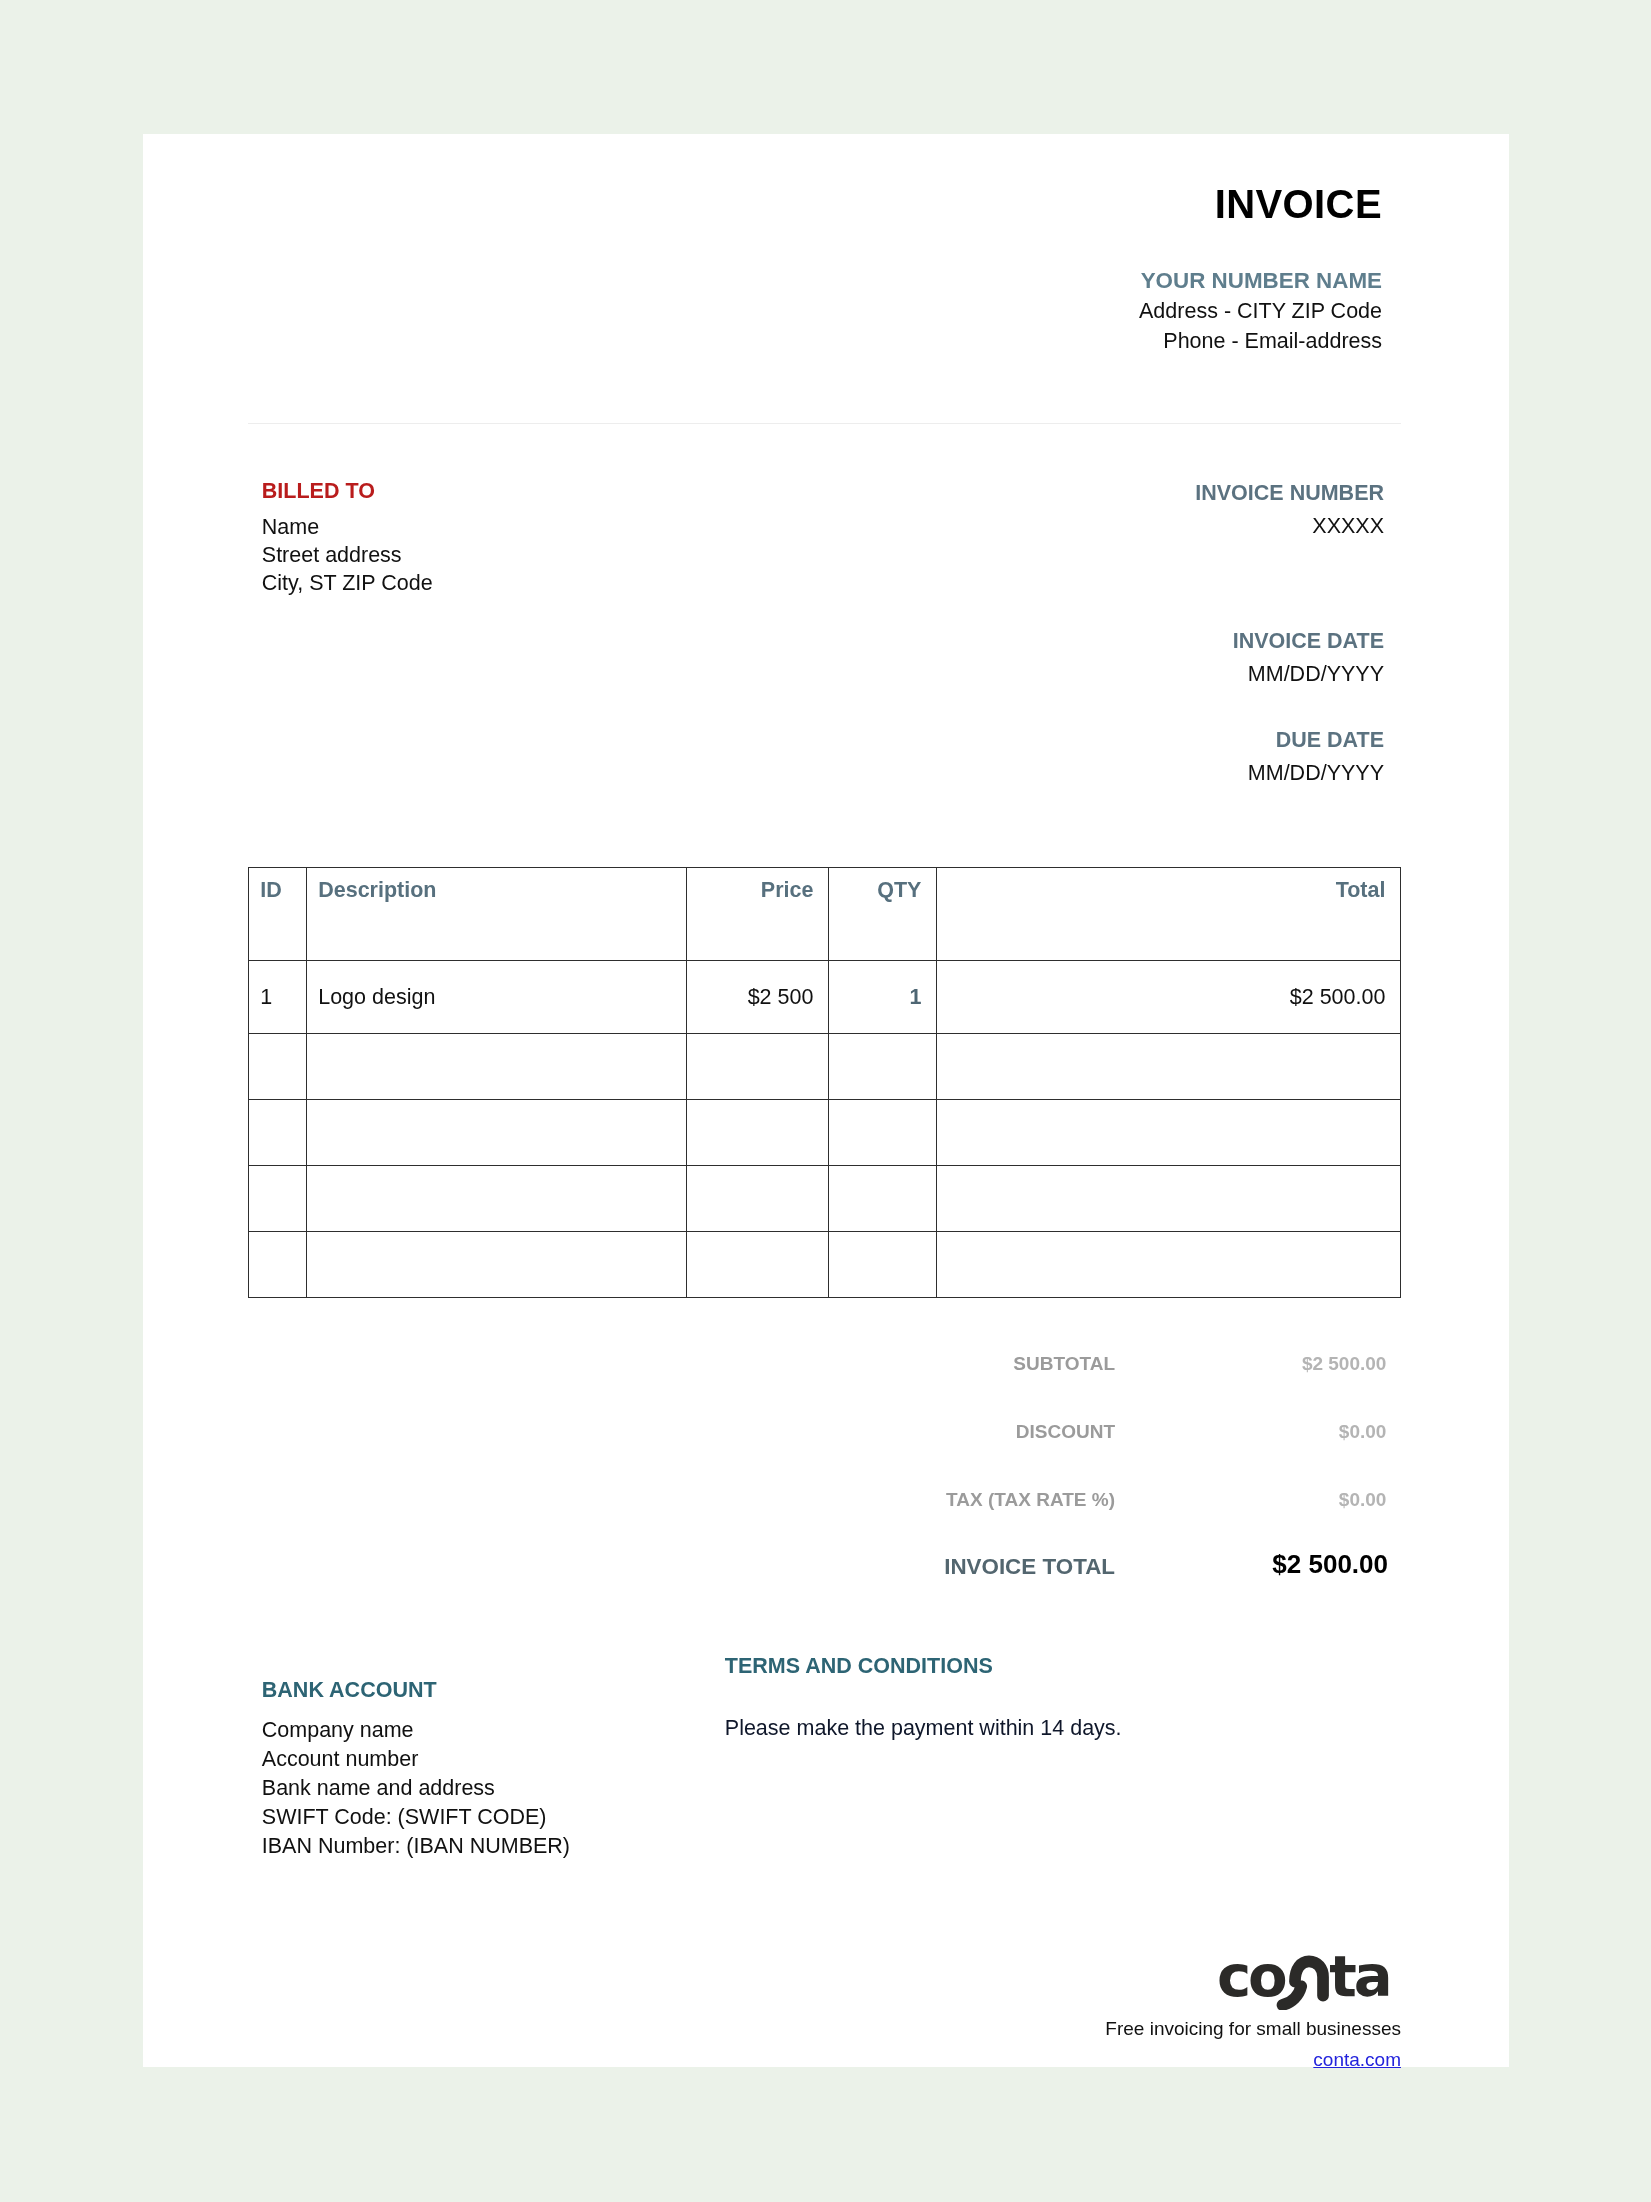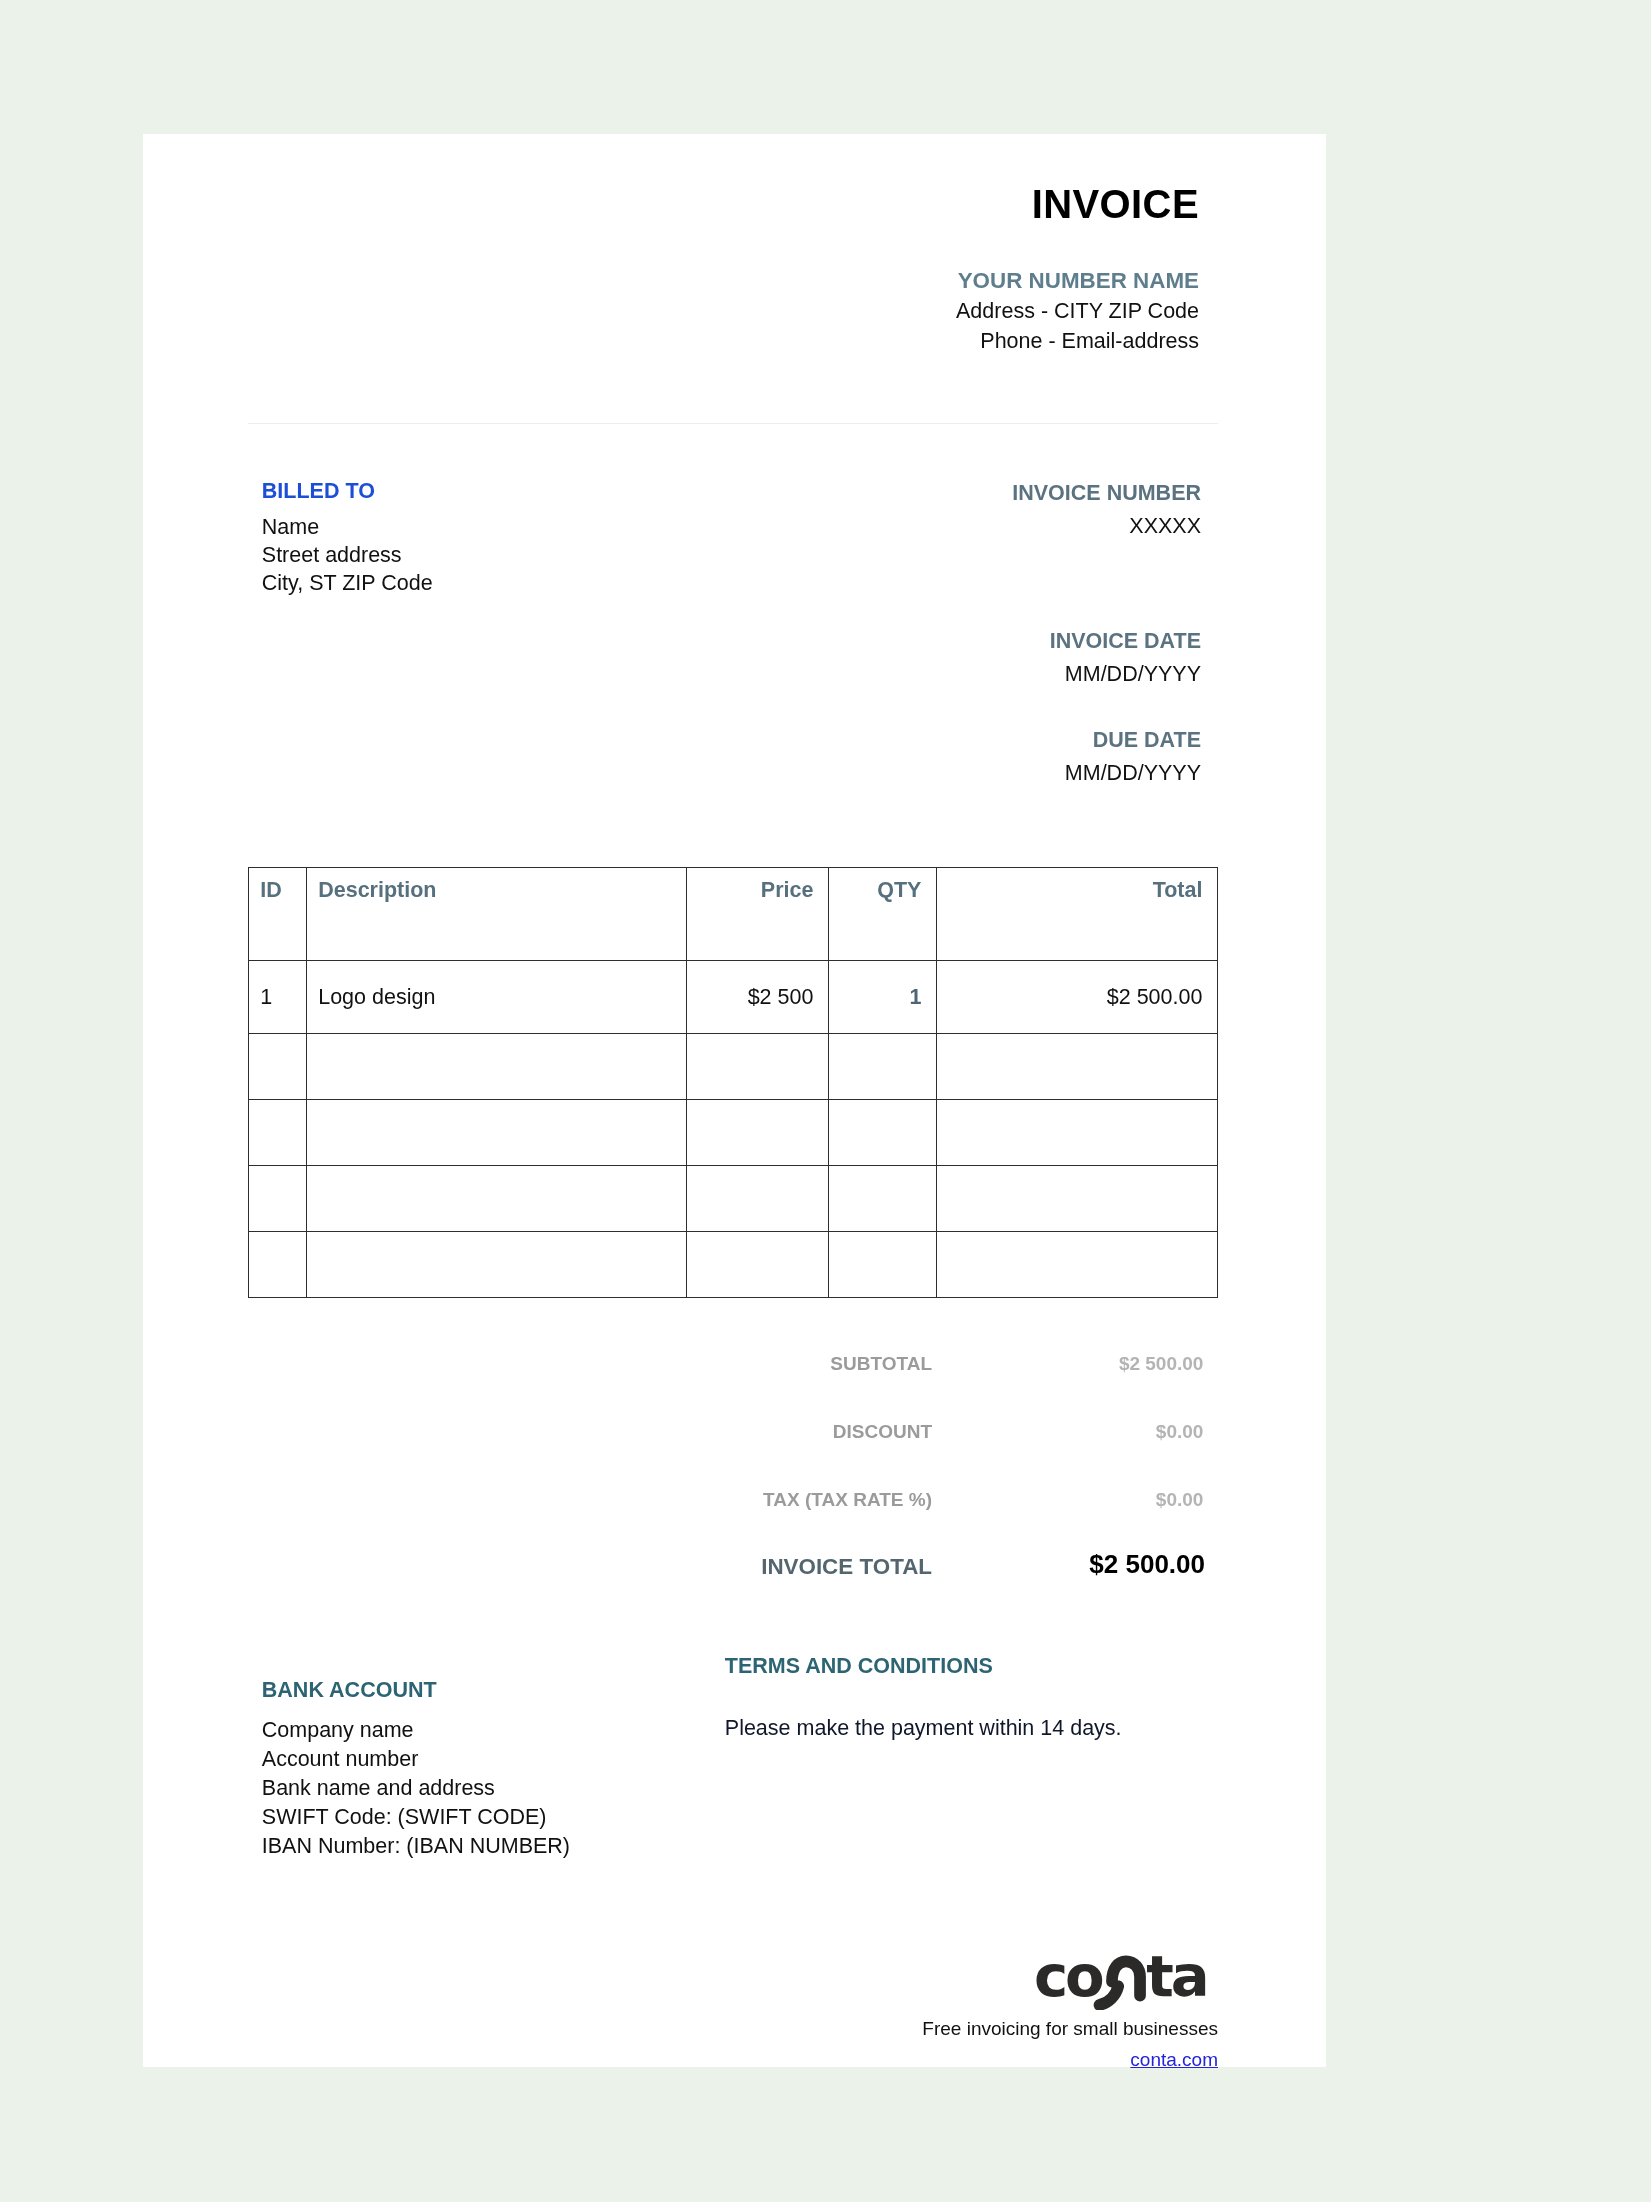--- a/index.html
+++ b/index.html
@@ -5,38 +5,38 @@
   html,body{margin:0;padding:0;}
   body{
     width:1652px;height:2203px;
     background:#ebf2e9;
     font-family:"Liberation Sans", sans-serif;
     position:relative;overflow:hidden;
     color:#111;
   }
   .sheet{
     position:absolute;left:143px;top:134px;
-    width:1183px;height:1933px;
+    width:1366px;height:1933px;
     background:#ffffff;
     box-sizing:border-box;
     padding:46px 108px 0 105px;
   }
   
   .doc-title{
     margin:0 19px 0 0;text-align:right;
     font-size:40px;font-weight:bold;line-height:1.2;color:#000;
     letter-spacing:0.4px;
   }
   .company-block{ text-align:right; margin:38px 19px 0 0; font-size:21.5px; line-height:30px;}
   .company-name{ color:#5f7e8d; font-weight:bold; font-size:22.4px;}
   .divider{ border:none;height:0;border-top:1.7px solid #ededed;margin:67px 0 0 0;}
   
   .bill-meta-row{ display:flex; justify-content:space-between; margin-top:53px;}
   .billed{ margin-left:13.8px; font-size:21.5px; line-height:28px;}
-  .billed .sec-label{ color:#1d4ed8; font-weight:bold; margin:0 0 7.7px 0; font-size:21.5px;}
+  .billed .sec-label{ color:#b91c1c; font-weight:bold; margin:0 0 7.7px 0; font-size:21.5px;}
   .meta{ text-align:right; margin-right:17px; font-size:21.5px; line-height:33px;}
   .meta .sec-label{ color:#5b7280; font-weight:bold;}
   .meta-group-1{ margin-bottom:82px;}
   .meta-group-2{ margin-bottom:33px;}
   
   table.items{ width:100%; border-collapse:collapse; margin-top:77px; table-layout:fixed;}
   table.items, table.items th, table.items td{ border:0.9px solid #2e2e2e;}
   table.items{ border:1.7px solid #2e2e2e;}
   table.items th, table.items td{ border-top-width:1.7px; border-bottom-width:1.7px; box-sizing:border-box; font-size:21.5px;}
   table.items th{

